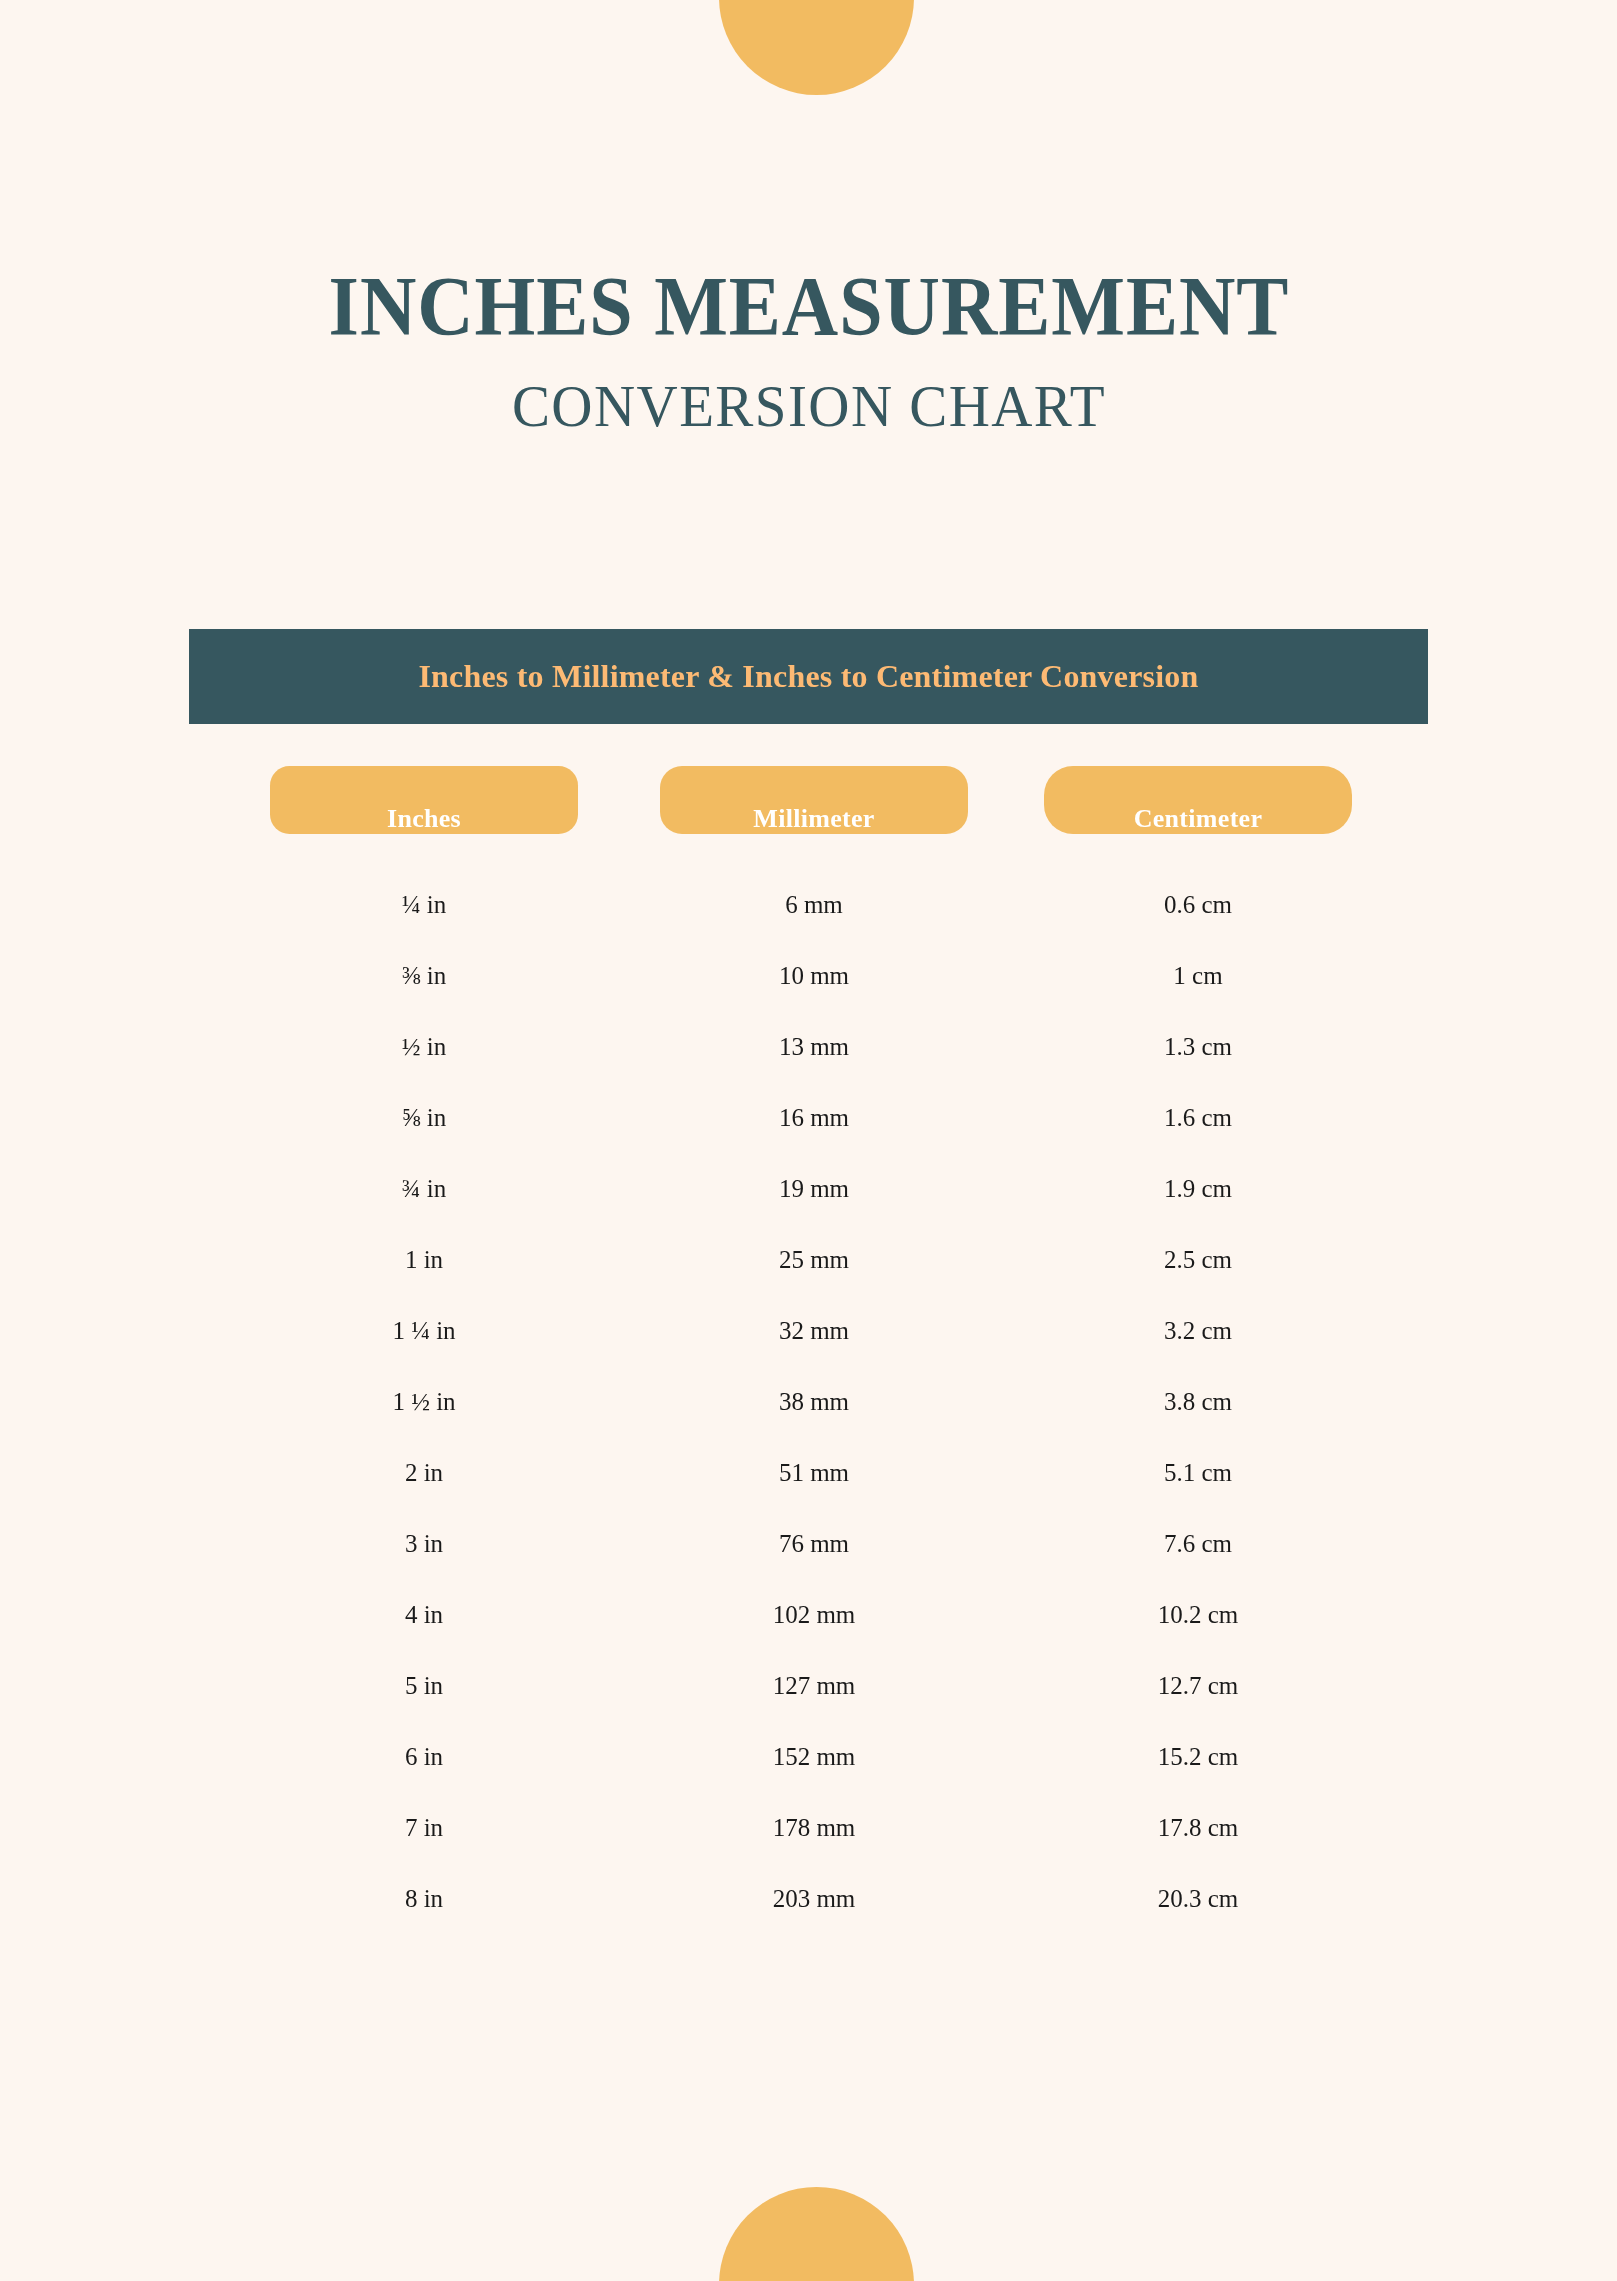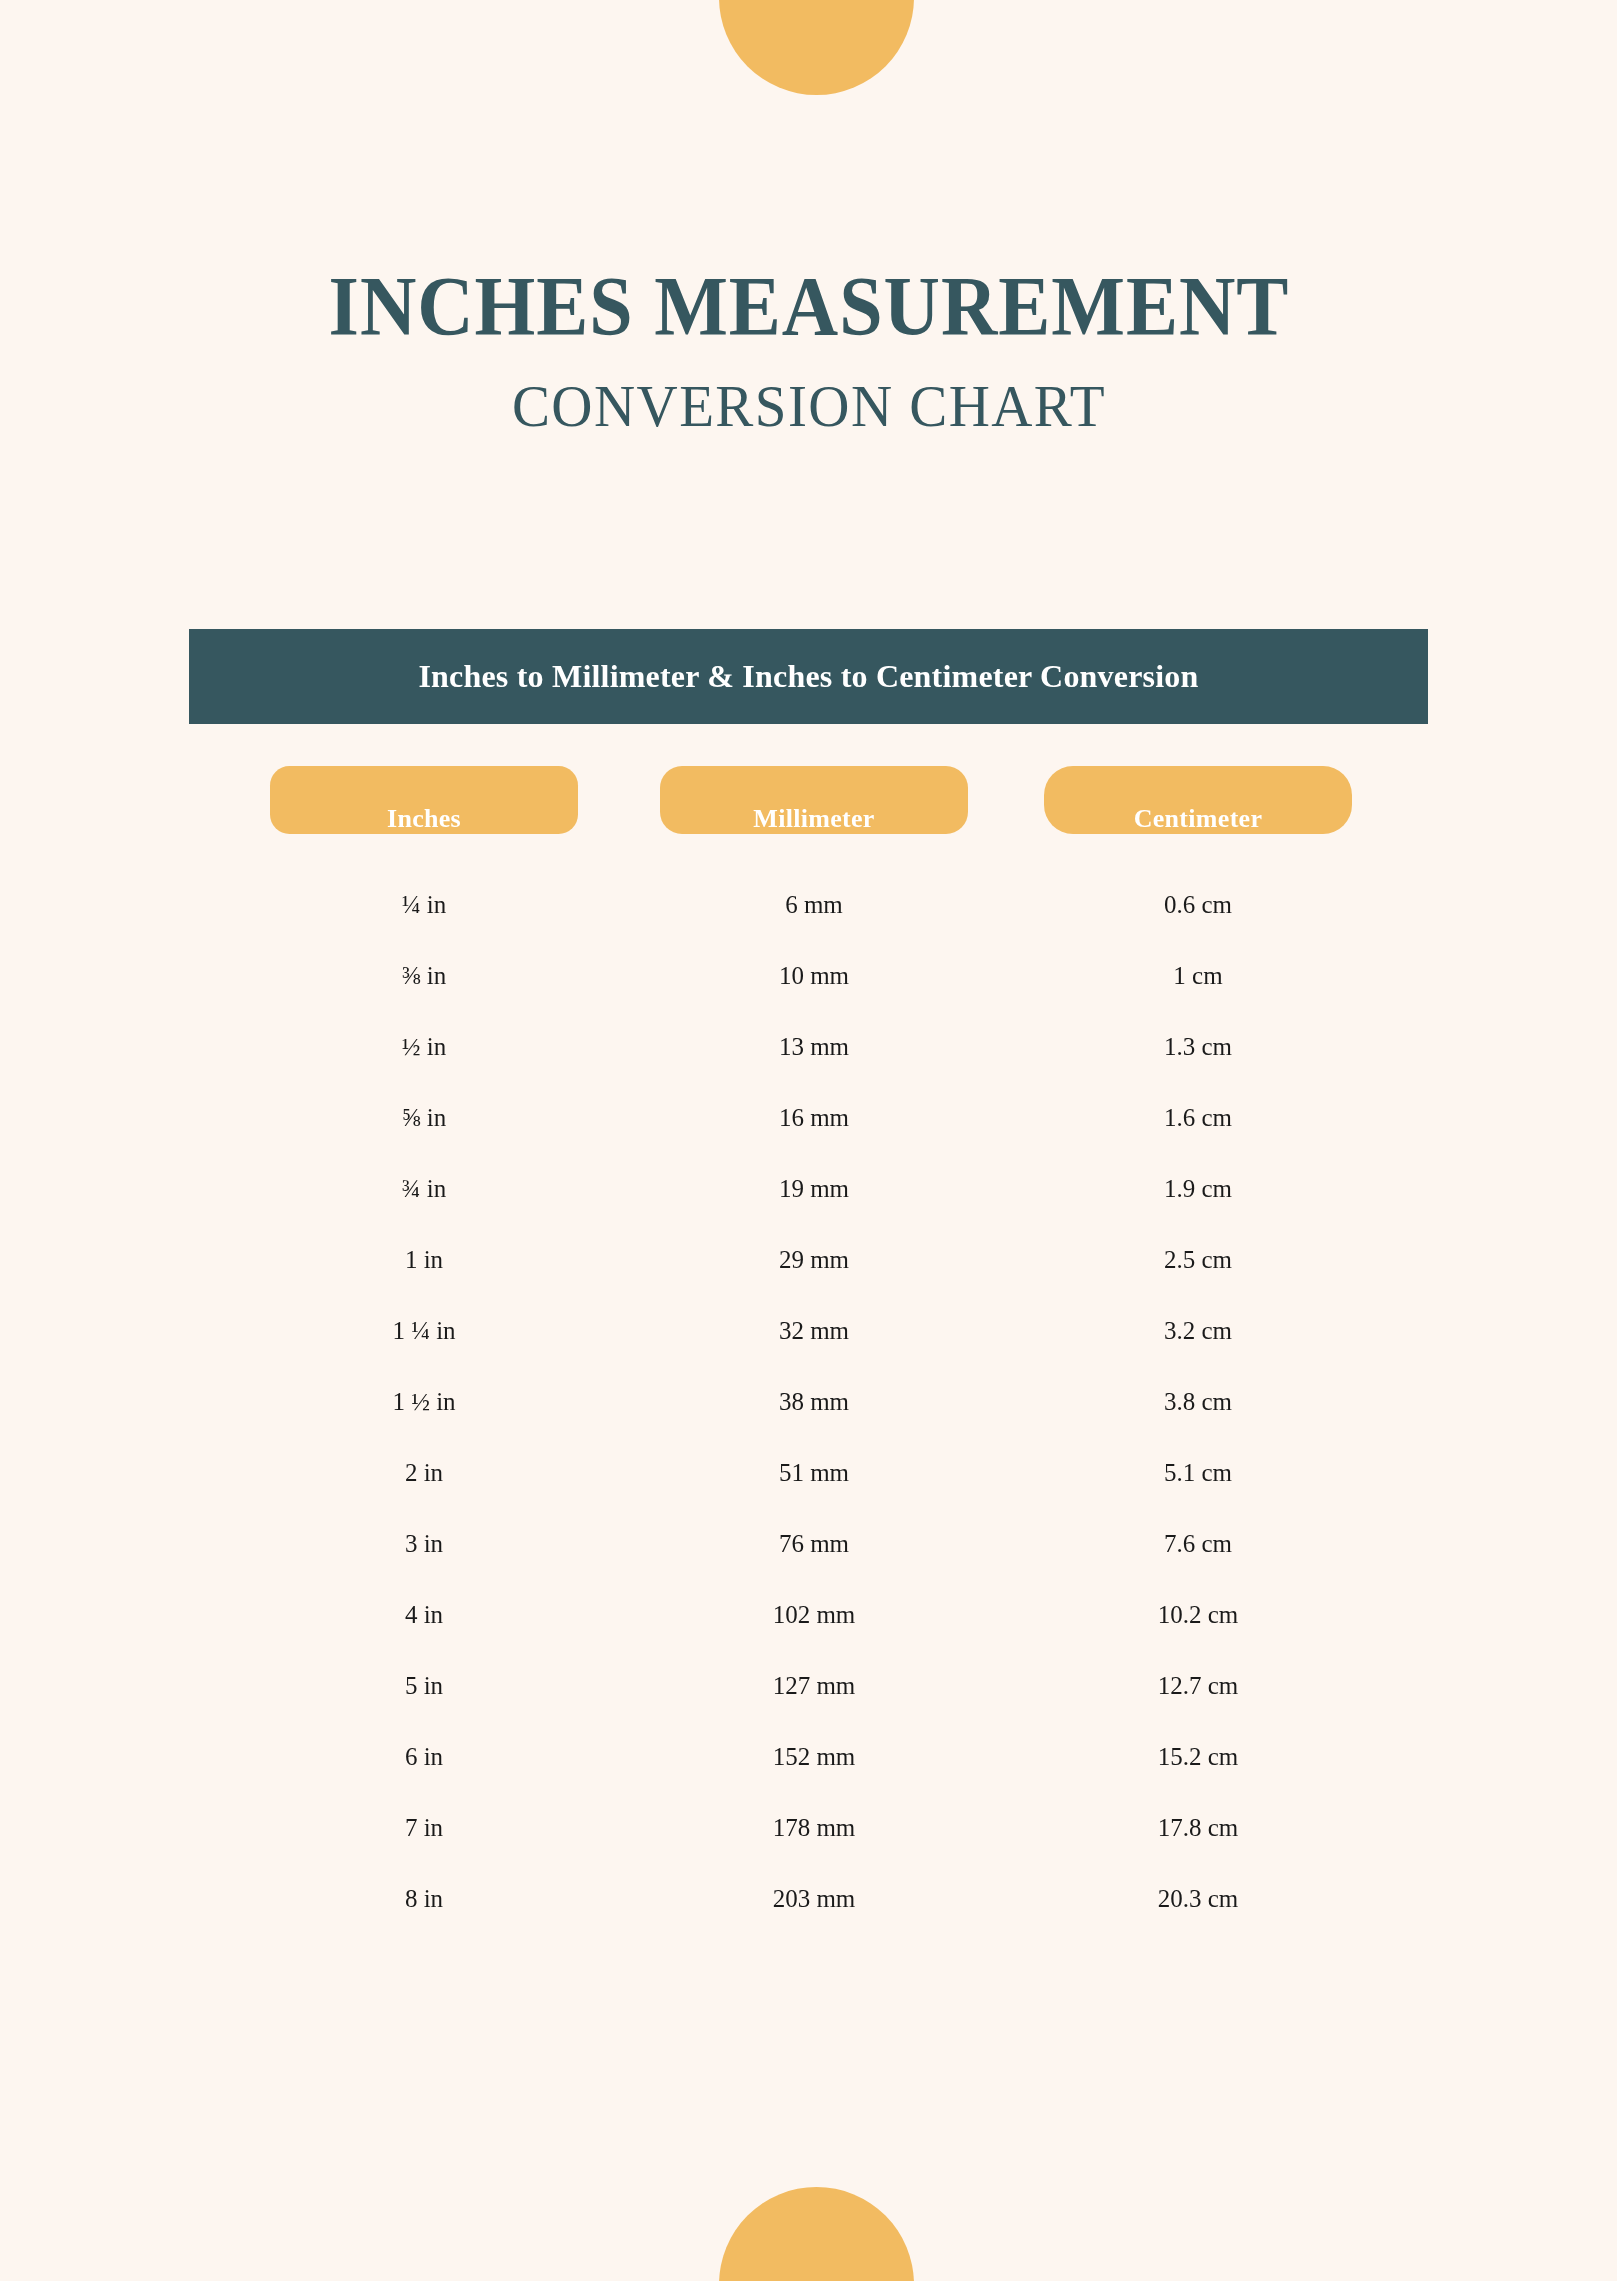--- a/index.html
+++ b/index.html
@@ -80,21 +80,21 @@
     left: 189px;
     top: 629px;
     width: 1239px;
     height: 95px;
     background: #36575F;
     display: flex;
     align-items: center;
     justify-content: center;
   }
   .band-text {
-    color: #ffffff;
+    color: #fdba74;
     font-size: 32px;
     font-weight: 700;
     letter-spacing: 0.2px;
     white-space: nowrap;
   }
 
   
   .pill-row {
     position: absolute;
     left: 189px;
@@ -195,21 +195,21 @@
         <div class="cell cell-1">16 mm</div>
         <div class="cell cell-2">1.6 cm</div>
       </div>
       <div class="row">
         <div class="cell cell-0">¾ in</div>
         <div class="cell cell-1">19 mm</div>
         <div class="cell cell-2">1.9 cm</div>
       </div>
       <div class="row">
         <div class="cell cell-0">1 in</div>
-        <div class="cell cell-1">29 mm</div>
+        <div class="cell cell-1">25 mm</div>
         <div class="cell cell-2">2.5 cm</div>
       </div>
       <div class="row">
         <div class="cell cell-0">1 ¼ in</div>
         <div class="cell cell-1">32 mm</div>
         <div class="cell cell-2">3.2 cm</div>
       </div>
       <div class="row">
         <div class="cell cell-0">1 ½ in</div>
         <div class="cell cell-1">38 mm</div>

